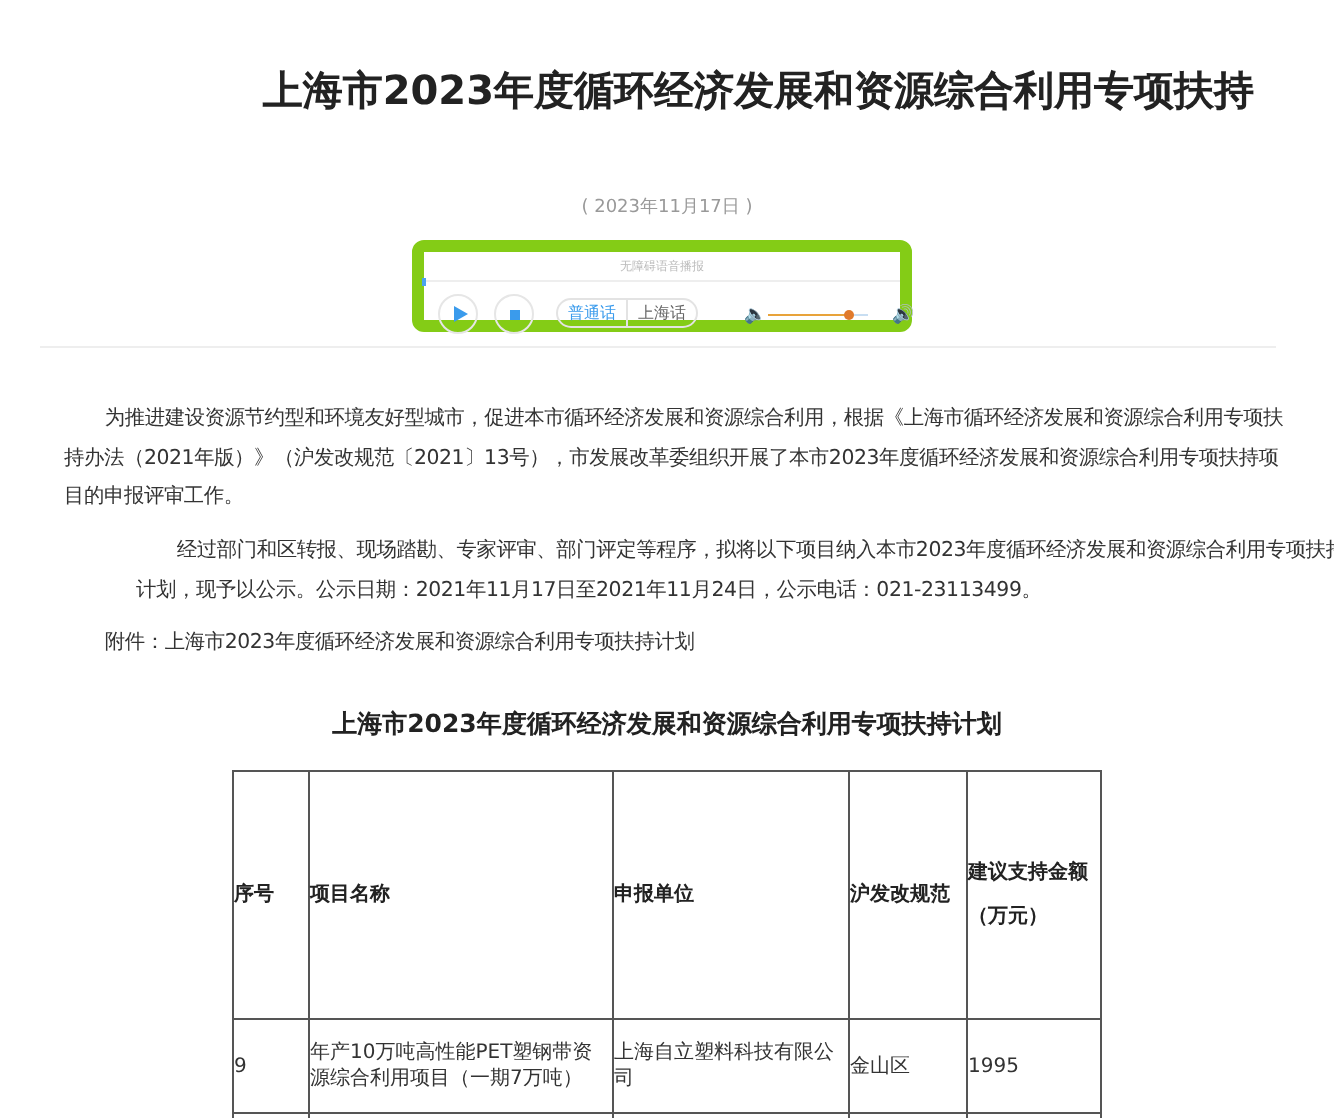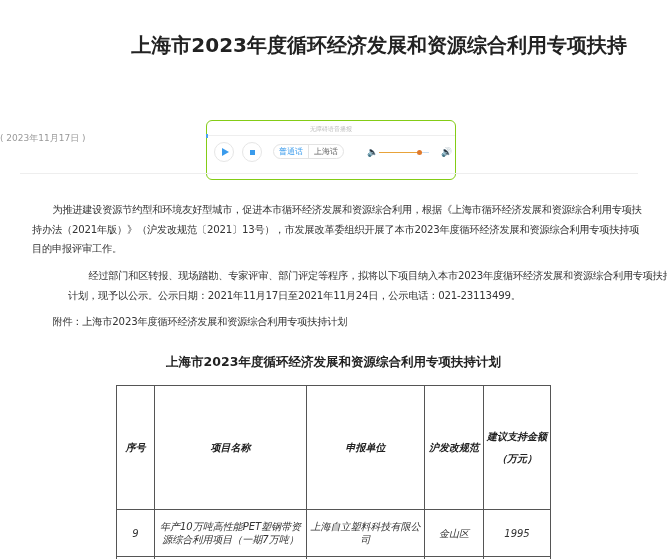--- a/index.html
+++ b/index.html
@@ -1,24 +1,24 @@
 <!DOCTYPE html>
 <html><head>
 <meta charset="utf-8">
 <style>
   * { box-sizing: border-box; margin: 0; padding: 0; }
   html, body { width: 667px; height: 559px; overflow: hidden; background: #ffffff; }
   body { font-family: "DejaVu Sans", "Liberation Sans", sans-serif; color: #333; position: relative; }
 
   .title { position: absolute; left: 40px; top: 30px; width: 587px; text-align: right;
            font-size: 20px; font-weight: bold; color: #222; line-height: 31px; letter-spacing: 0; }
-  .date { position: absolute; left: 0; top: 97px; width: 667px; font-size: 9px; color: #999; margin-top: 35px; }
+  .date { position: absolute; left: 0; top: 97px; width: 667px; text-align: center; font-size: 9px; color: #999; }
 
-  .player { position: absolute; left: 206px; top: 120px; width: 250px; height: 60px;
-            border: 1px solid #84cc16; border-radius: 6px; background: #fff; }
+  .player { position: absolute; left: 206px; top: 120px; width: 250px; height: 46px;
+            border: 6px solid #84cc16; border-radius: 6px; background: #fff; }
   .player .status { height: 15px; border-bottom: 1px solid #eee; text-align: center; font-size: 6px; color: #bbb; line-height: 15px; }
   .player .progress-dot { position: absolute; left: -1px; top: 13px; width: 2px; height: 4px; background: #4aa3ee; }
   .ctrl { position: absolute; top: 21px; width: 20px; height: 20px; border: 1px solid #e6e6e6; border-radius: 50%; }
   .ctrl.play { left: 7px; }
   .ctrl.stop { left: 35px; }
   .ctrl.play::after { content: ""; position: absolute; left: 7px; top: 5px; border-left: 7px solid #3a9bec; border-top: 4.5px solid transparent; border-bottom: 4.5px solid transparent; }
   .ctrl.stop::after { content: ""; position: absolute; left: 7px; top: 7px; width: 5px; height: 5px; background: #3a9bec; }
   .lang { position: absolute; left: 66px; top: 23px; height: 15px; border: 1px solid #e3e3e3; border-radius: 8px; display: flex; font-size: 8px; line-height: 13px; overflow: hidden; }
   .lang span { padding: 0 5px; }
   .lang .active { color: #3a9bec; border-right: 1px solid #e3e3e3; }
@@ -32,21 +32,21 @@
   .divider { position: absolute; left: 20px; top: 173px; width: 618px; height: 1px; background: #eeeeee; }
 
   .para { position: absolute; left: 32px; width: 610px; font-size: 10.2px; line-height: 19.5px; color: #333; text-indent: 2em; letter-spacing: -0.2px; }
   .p1 { top: 200px; }
   .p2 { top: 266px; margin-left: 36px; }
   .p3 { top: 312px; }
 
   .tbl-title { position: absolute; left: 0; top: 354px; width: 667px; text-align: center; font-size: 12.5px; font-weight: bold; color: #222; }
 
   table.plan { position: absolute; left: 116px; top: 385px; border-collapse: collapse; font-size: 10px; color: #333; }
-  table.plan td, table.plan th { border: 1px solid #555; text-align: center; vertical-align: middle; font-style: italic; }
+  table.plan td, table.plan th { border: 1px solid #555; text-align: left; vertical-align: middle; }
   table.plan th { font-weight: bold; color: #222; line-height: 22px; font-size: 10px; }
   table.plan td { line-height: 13px; }
   .c1 { width: 38px; } .c2 { width: 152px; } .c3 { width: 118px; } .c4 { width: 59px; } .c5 { width: 67px; }
   tr.head { height: 124px; }
   tr.row { height: 47px; }
   tr.next { height: 10px; }
 </style>
 </head>
 <body>
 

